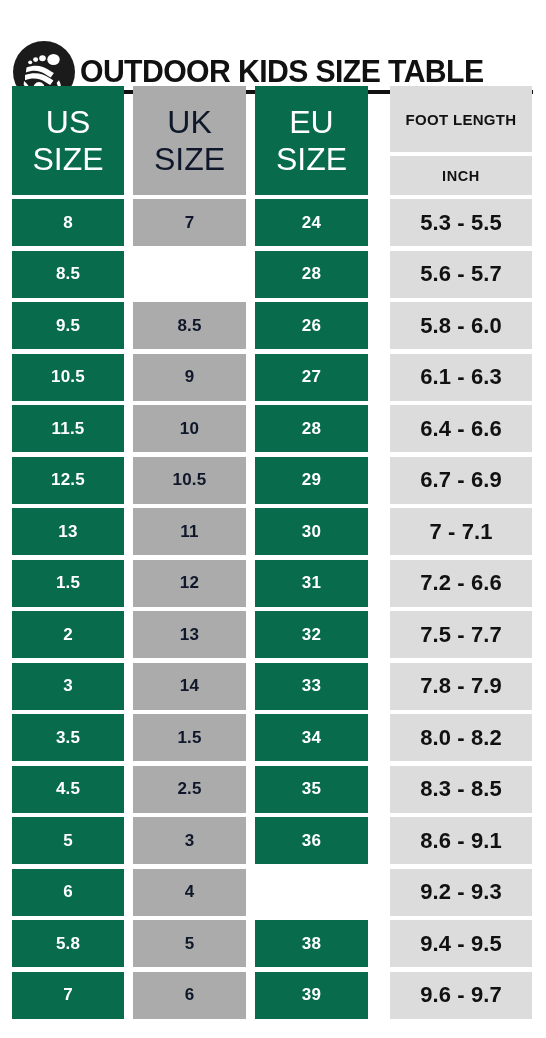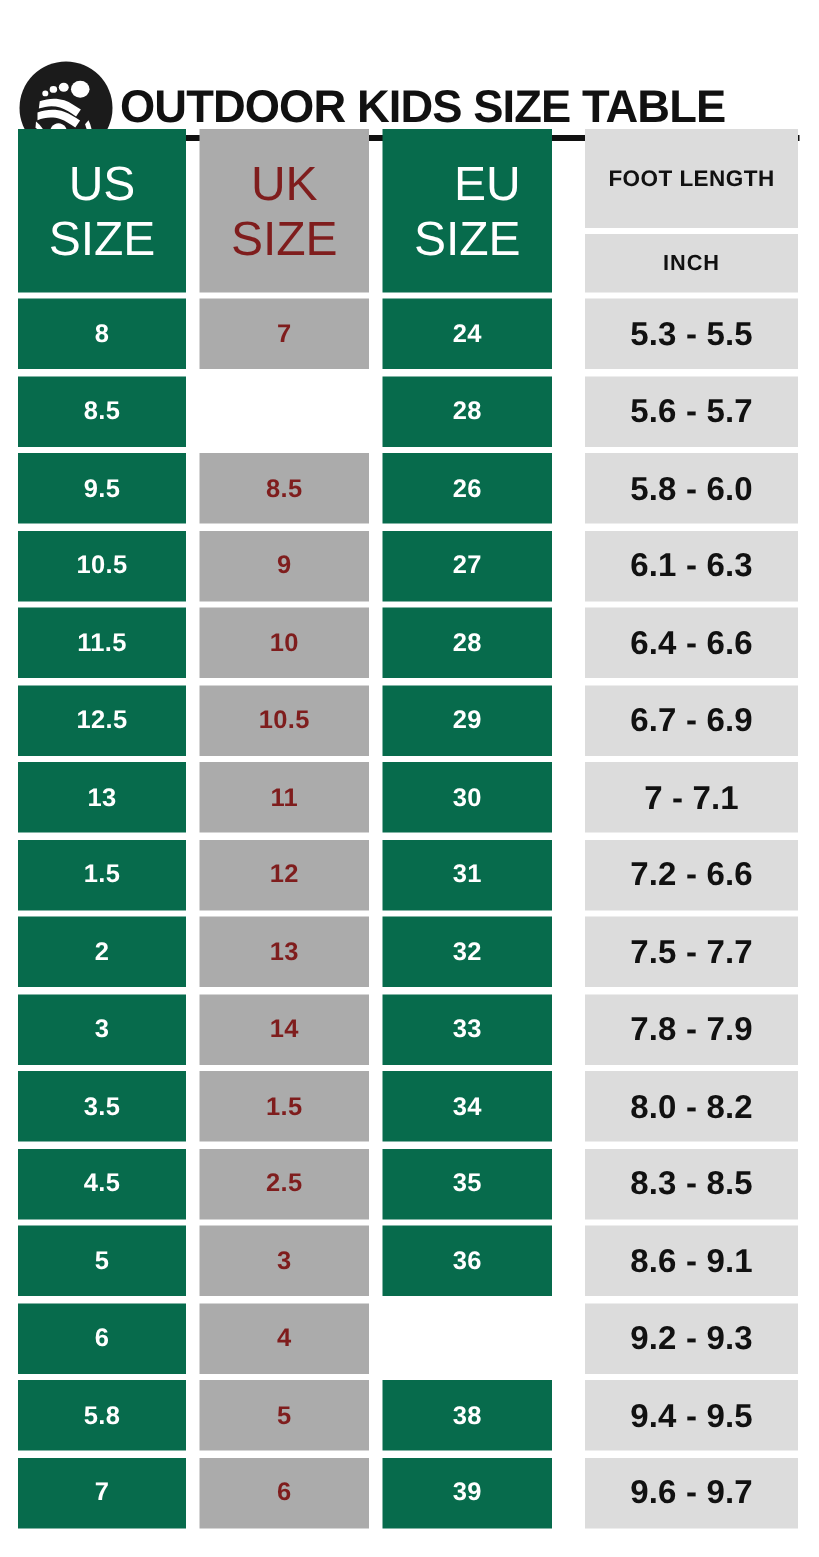--- a/index.html
+++ b/index.html
@@ -73,25 +73,25 @@
   .cell {
     position: absolute;
     display: flex;
     align-items: center;
     justify-content: center;
     text-align: center;
   }
   
   .col-us { left: 12px;  width: 112px; }
   .col-uk { left: 133px; width: 113px; }
-  .col-eu { left: 255px; width: 113px; text-align: right; }
+  .col-eu { left: 255px; width: 113px; }
   .col-fl { left: 390px; width: 142px; }
 
   .bg-green { background: #076B4C; color: #ffffff; }
-  .bg-gray  { background: #ABABAB; color: #7f1d1d; }
+  .bg-gray  { background: #ABABAB; color: #0f172a; }
   .bg-light { background: #DCDCDC; color: #111111; }
 
   .head-cell {
     top: 0;
     height: 109px;
     font-size: 32px;
     font-weight: 500;
     line-height: 37px;
     letter-spacing: 0px;
   }

